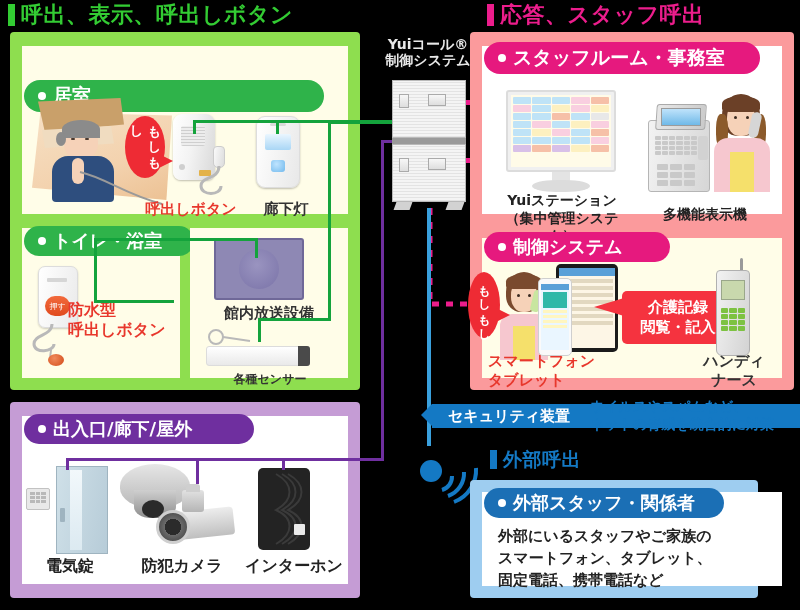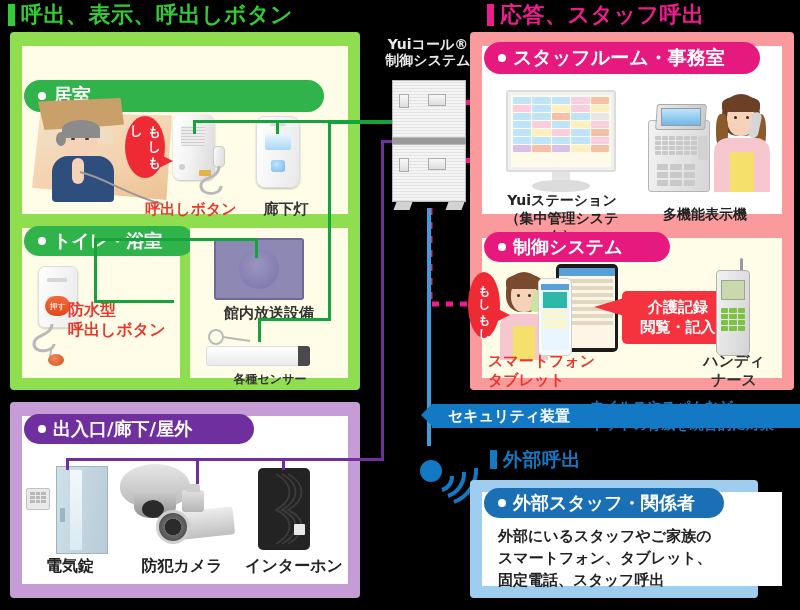--- a/index.html
+++ b/index.html
@@ -593,17 +593,17 @@
 
   <div class="abs panel blue-panel" style="left:470px; top:480px; width:288px; height:118px;">
     <div class="abs inner-white" style="left:12px; top:12px; width:300px; height:94px;"></div>
     <div class="abs panel-head blue-head" style="left:14px; top:8px; width:240px; height:30px; font-size:18px;">
       <span class="dot"></span>
       <span>外部スタッフ・関係者</span>
     </div>
     <div class="abs" style="left:28px; top:46px; width:278px; font-size:15px; color:#222; line-height:1.45; font-weight:bold;">
       <div>外部にいるスタッフやご家族の</div>
       <div>スマートフォン、タブレット、</div>
-      <div>固定電話、スタッフ呼出</div>
+      <div>固定電話、携帯電話など</div>
     </div>
   </div>
 
 </div>
 
 </body></html>

